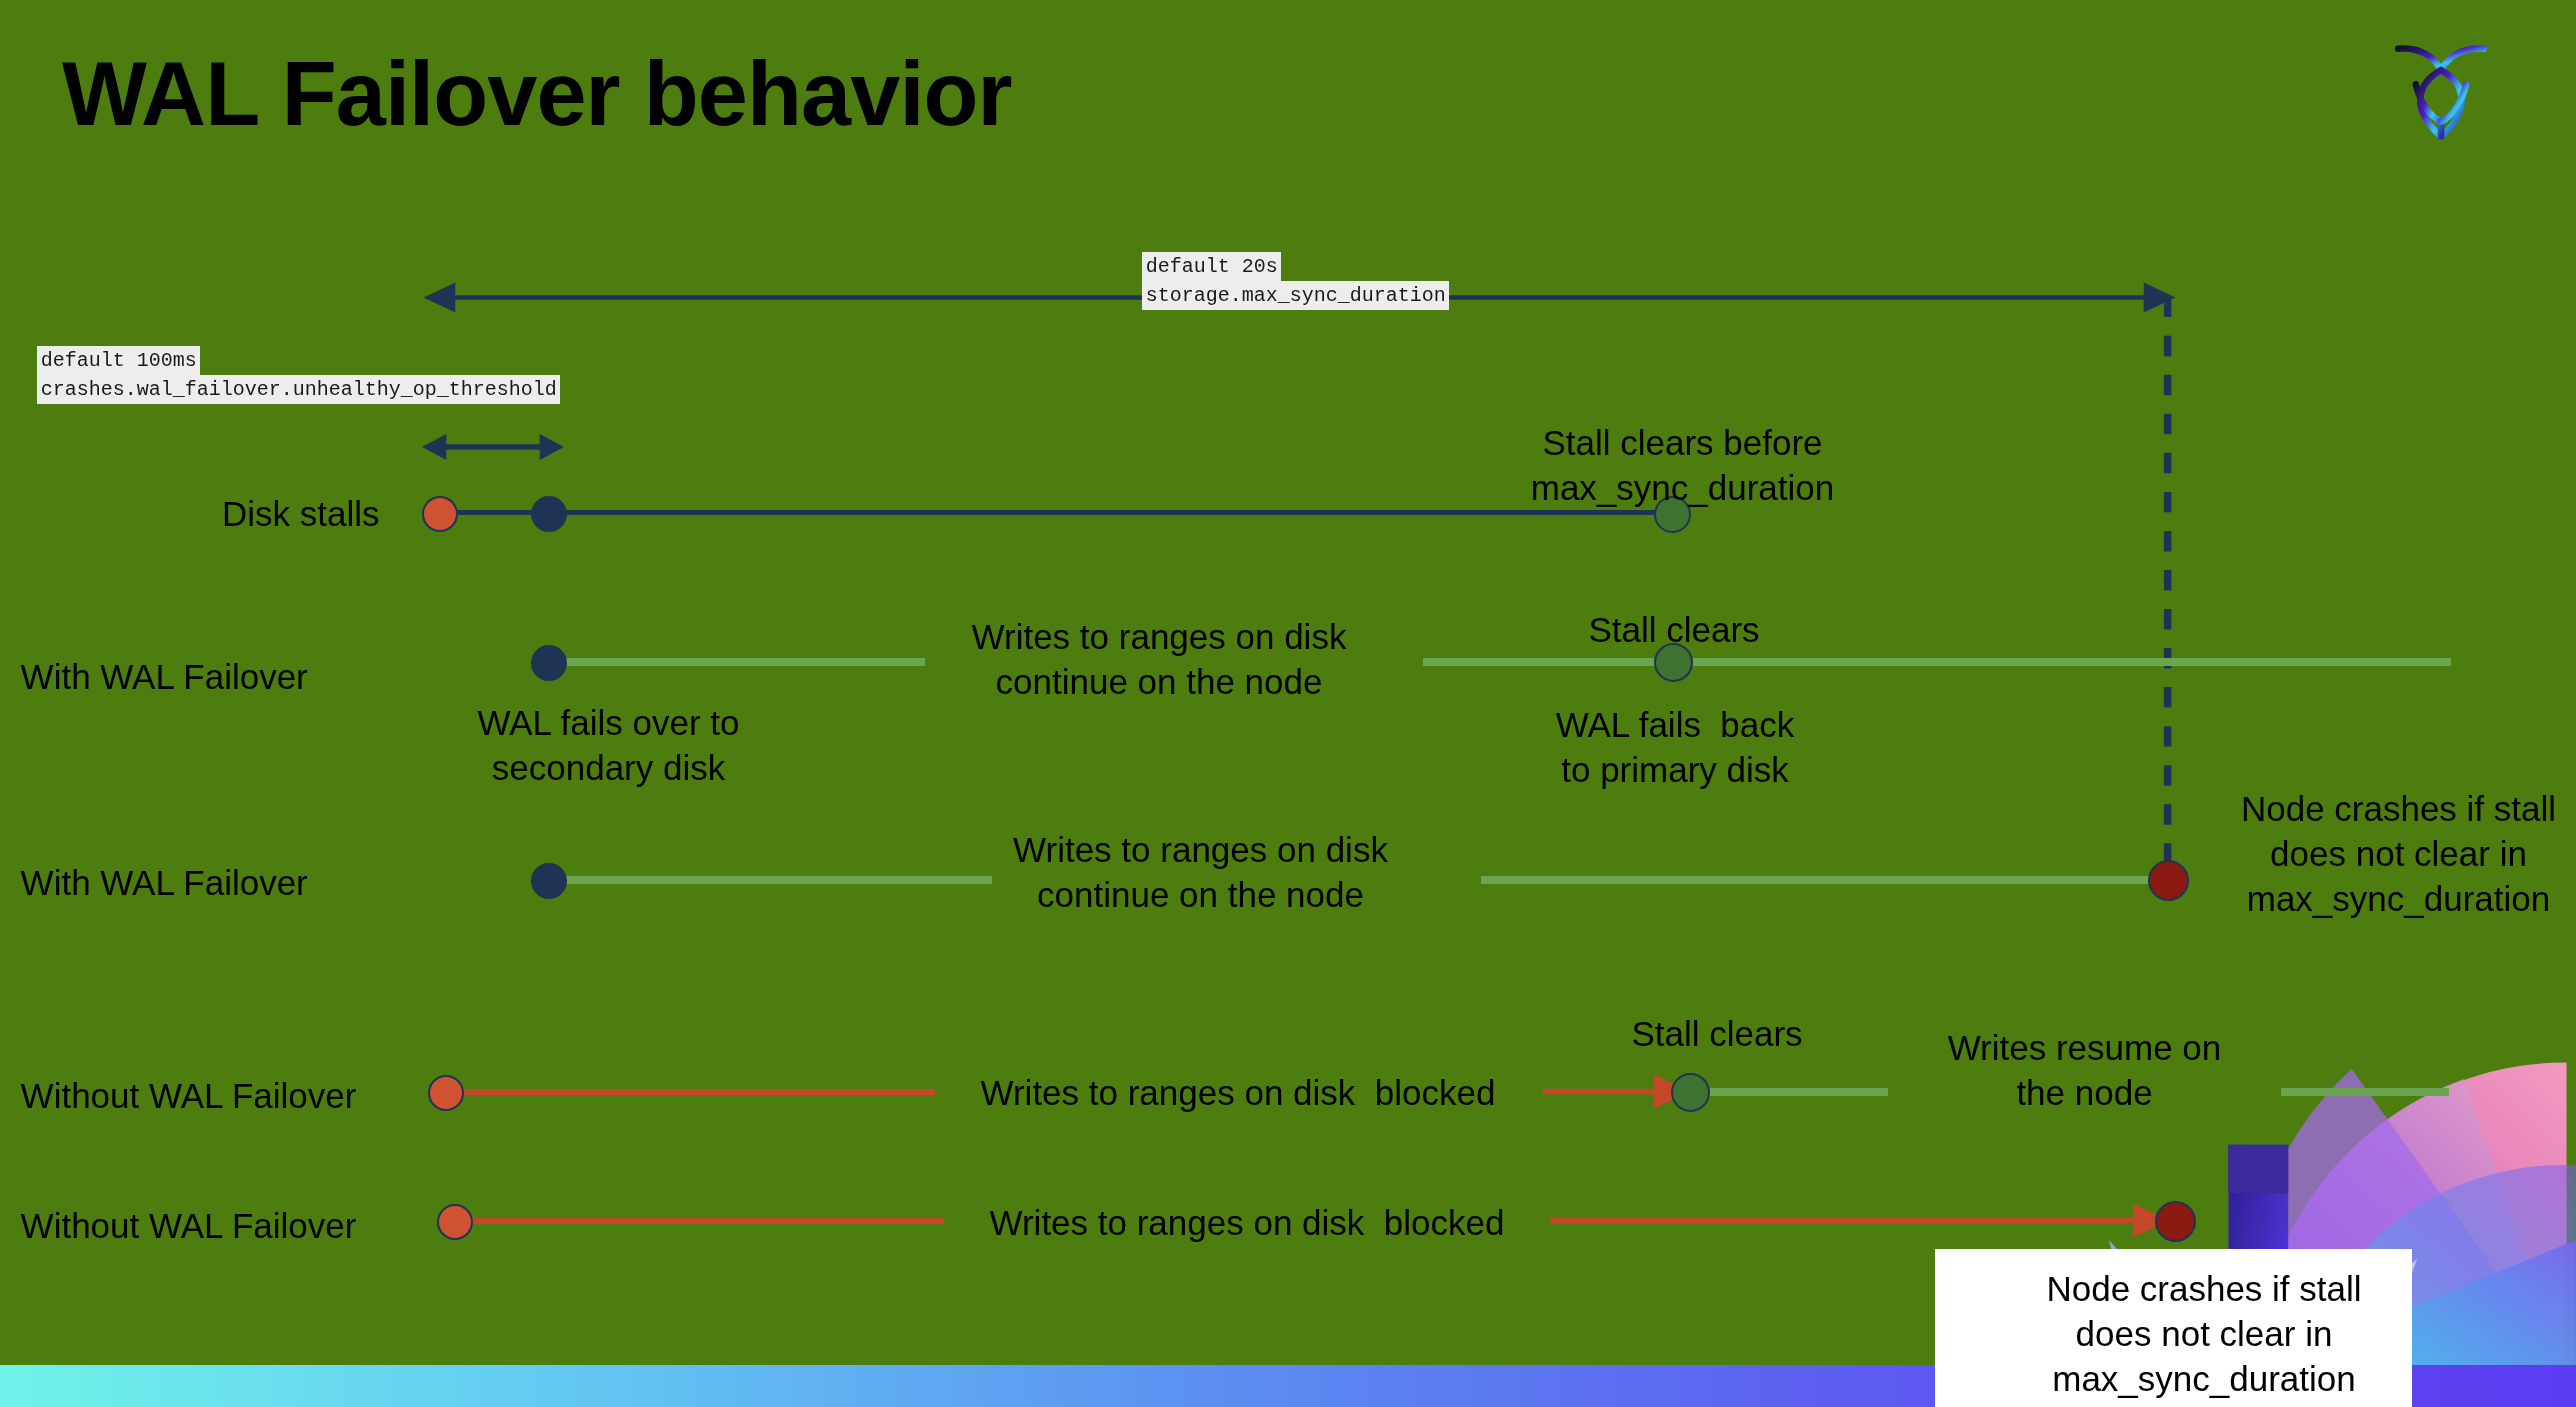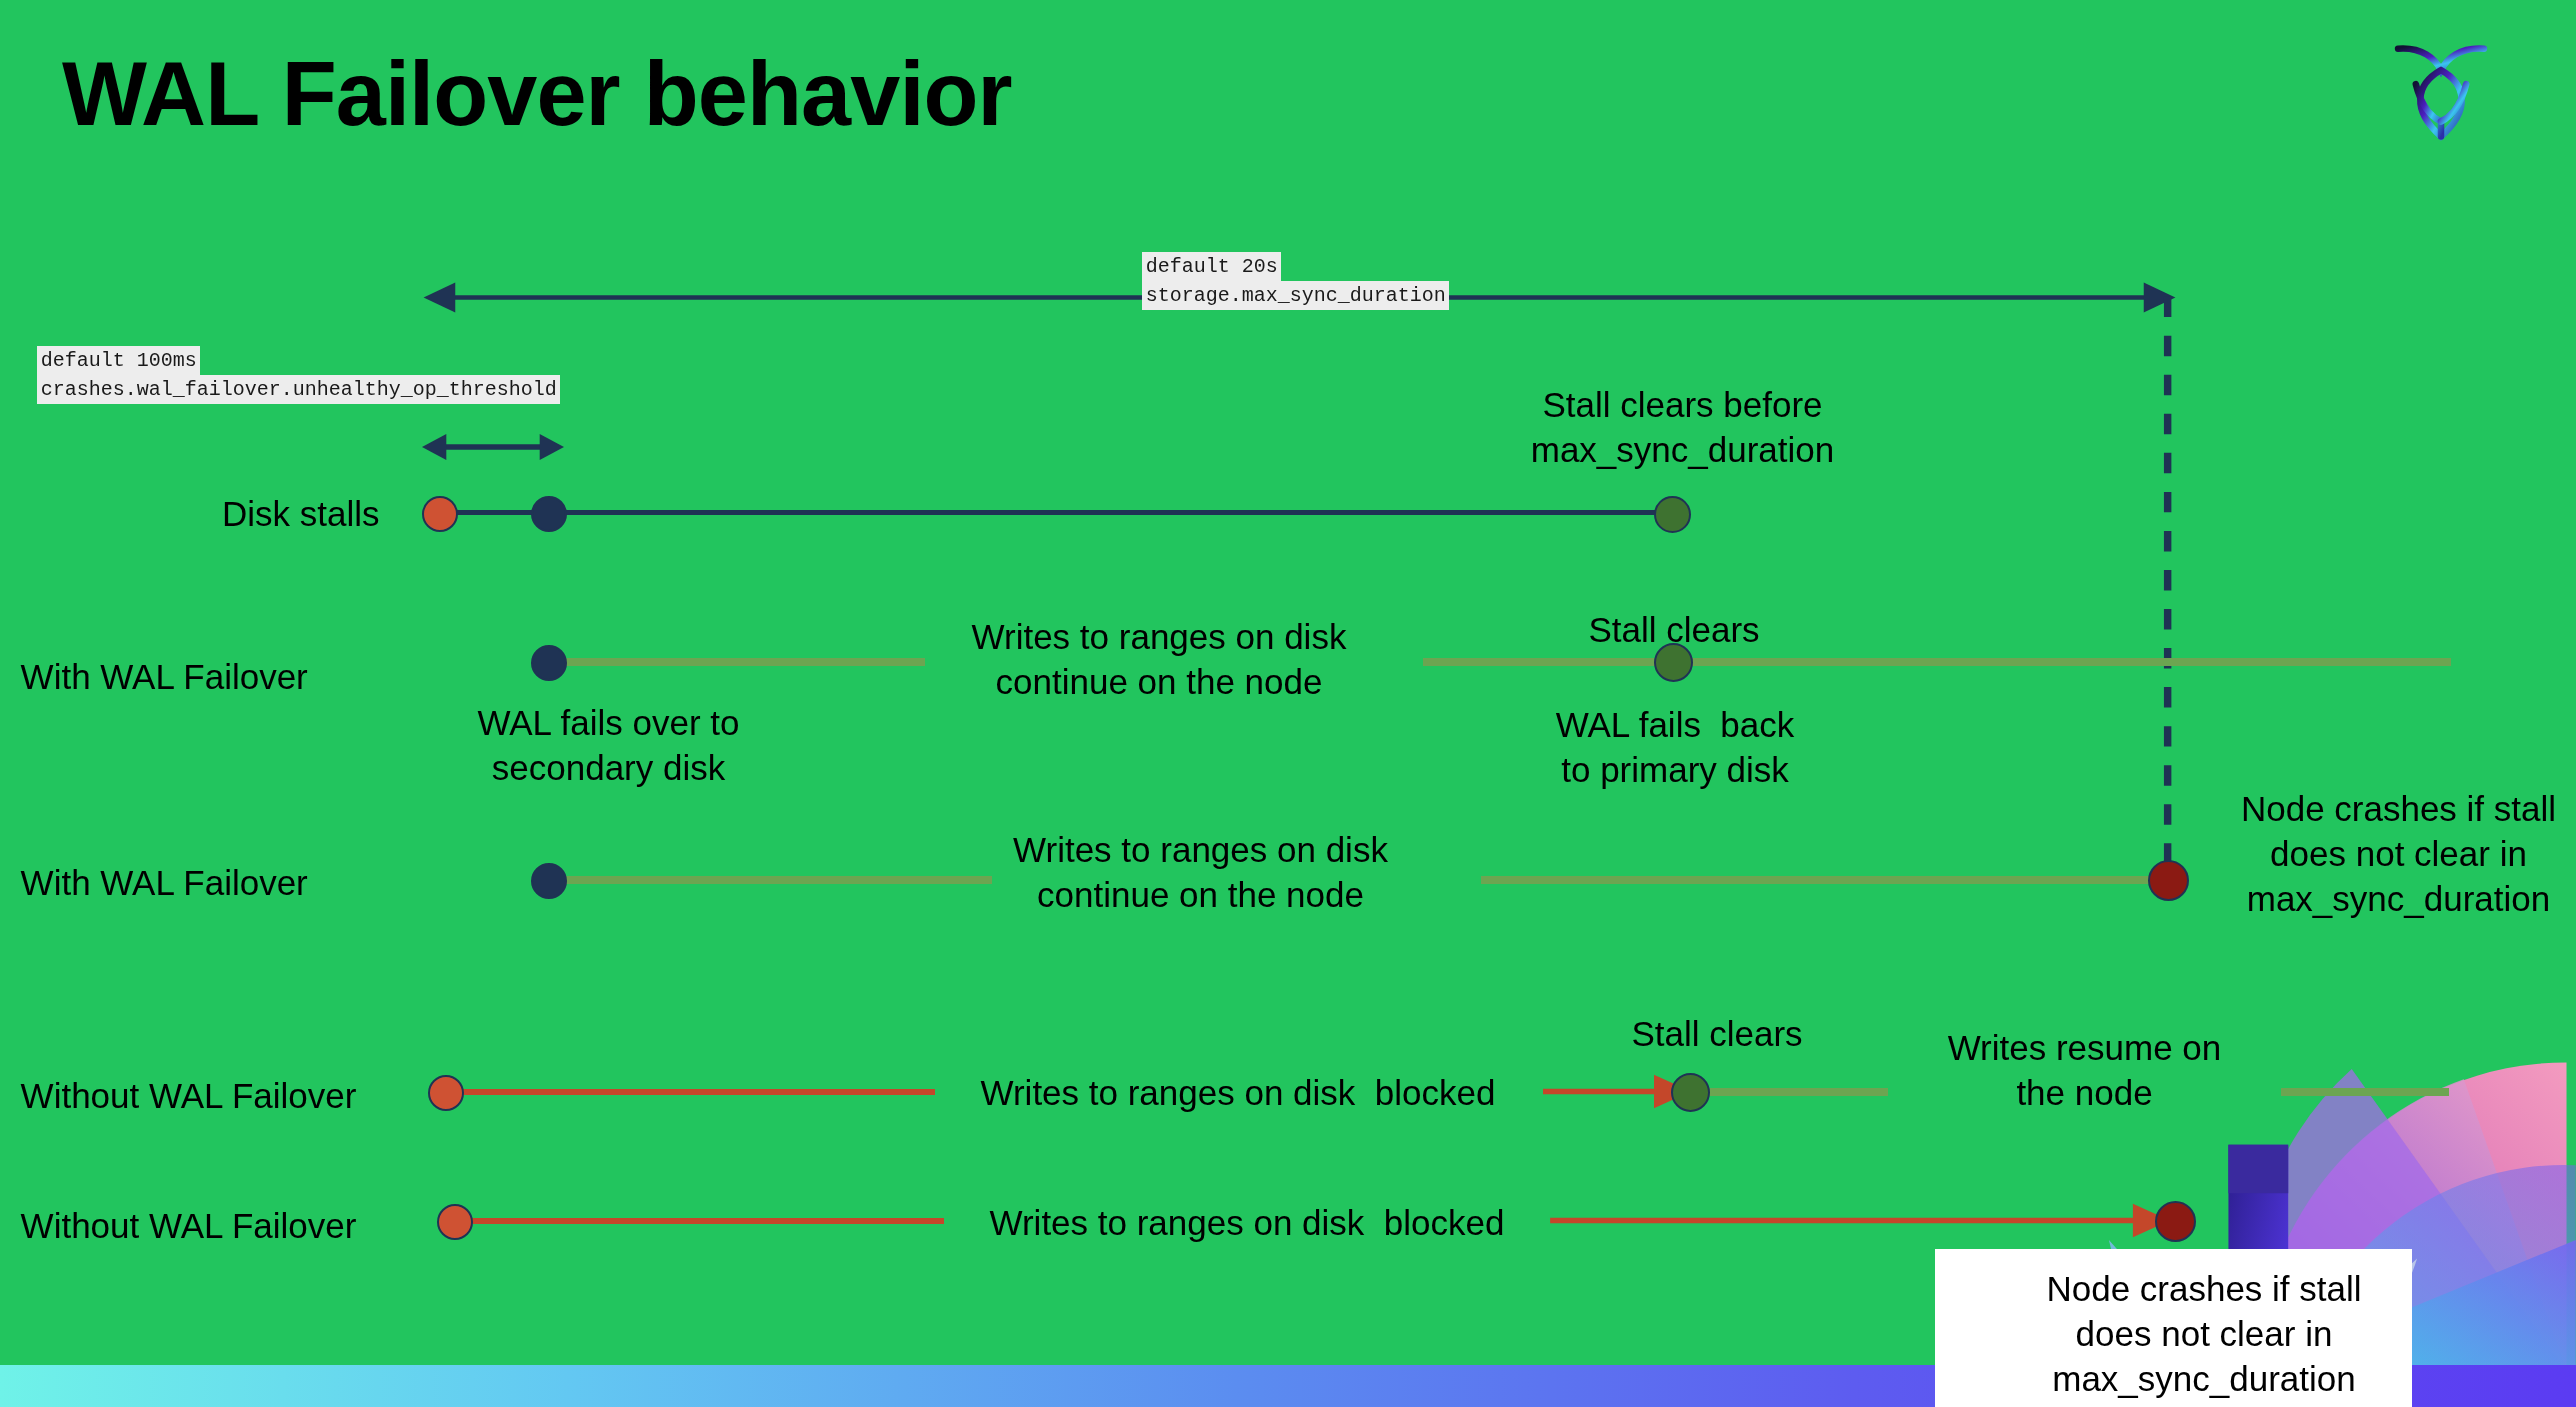--- a/index.html
+++ b/index.html
@@ -1,21 +1,21 @@
 <!DOCTYPE html>
 <html style="font-size:15px"><head>
 <meta charset="utf-8">
 <style>
   html,body{margin:0;padding:0;background:#fff;}
   body{
     width:2576px;height:1408px;position:relative;overflow:hidden;
     font-family:"Liberation Sans", sans-serif;
     -webkit-font-smoothing:antialiased;
   }
-  .stage{position:absolute;inset:0;width:2576px;height:1408px;overflow:hidden;background:#22c55e;}
+  .stage{position:absolute;inset:0;width:2576px;height:1408px;overflow:hidden;background:#4d7c0f;}
 
   
   .title{
     position:absolute;left:62px;top:45px;
     font-size:90px;font-weight:bold;color:#000000;
     letter-spacing:-0.9px;line-height:1.1;white-space:nowrap;
   }
 
   
   .logo{position:absolute;left:2385px;top:28px;width:112px;height:117px;}
@@ -175,21 +175,21 @@
   </div>
 
   <div class="rowlabel abs" style="left:222px;top:494px;">Disk stalls</div>
 
   <div class="hline navy abs" style="left:441px;top:510px;width:1234px;"></div>
 
   <div class="dot dot-orange" style="left:422px;top:496px;width:36px;height:36px;"></div>
   <div class="dot dot-navy" style="left:531px;top:496px;width:36px;height:36px;"></div>
   <div class="dot dot-green" style="left:1654px;top:496px;width:37px;height:37px;"></div>
 
-  <div class="lbl c abs" style="left:1505px;top:383px;width:355px;">Stall clears before
+  <div class="lbl c abs" style="left:1505px;top:421px;width:355px;">Stall clears before
 max_sync_duration</div>
 
   <div class="rowlabel abs" style="left:20.6px;top:657px;">With WAL Failover</div>
 
   <div class="hline green abs" style="left:553px;top:658px;width:372px;"></div>
   <div class="hline green abs" style="left:1423px;top:658px;width:1028px;"></div>
 
   <div class="dot dot-navy" style="left:531px;top:645px;width:36px;height:36px;"></div>
   <div class="dot dot-green" style="left:1654px;top:643px;width:39px;height:39px;"></div>
 

